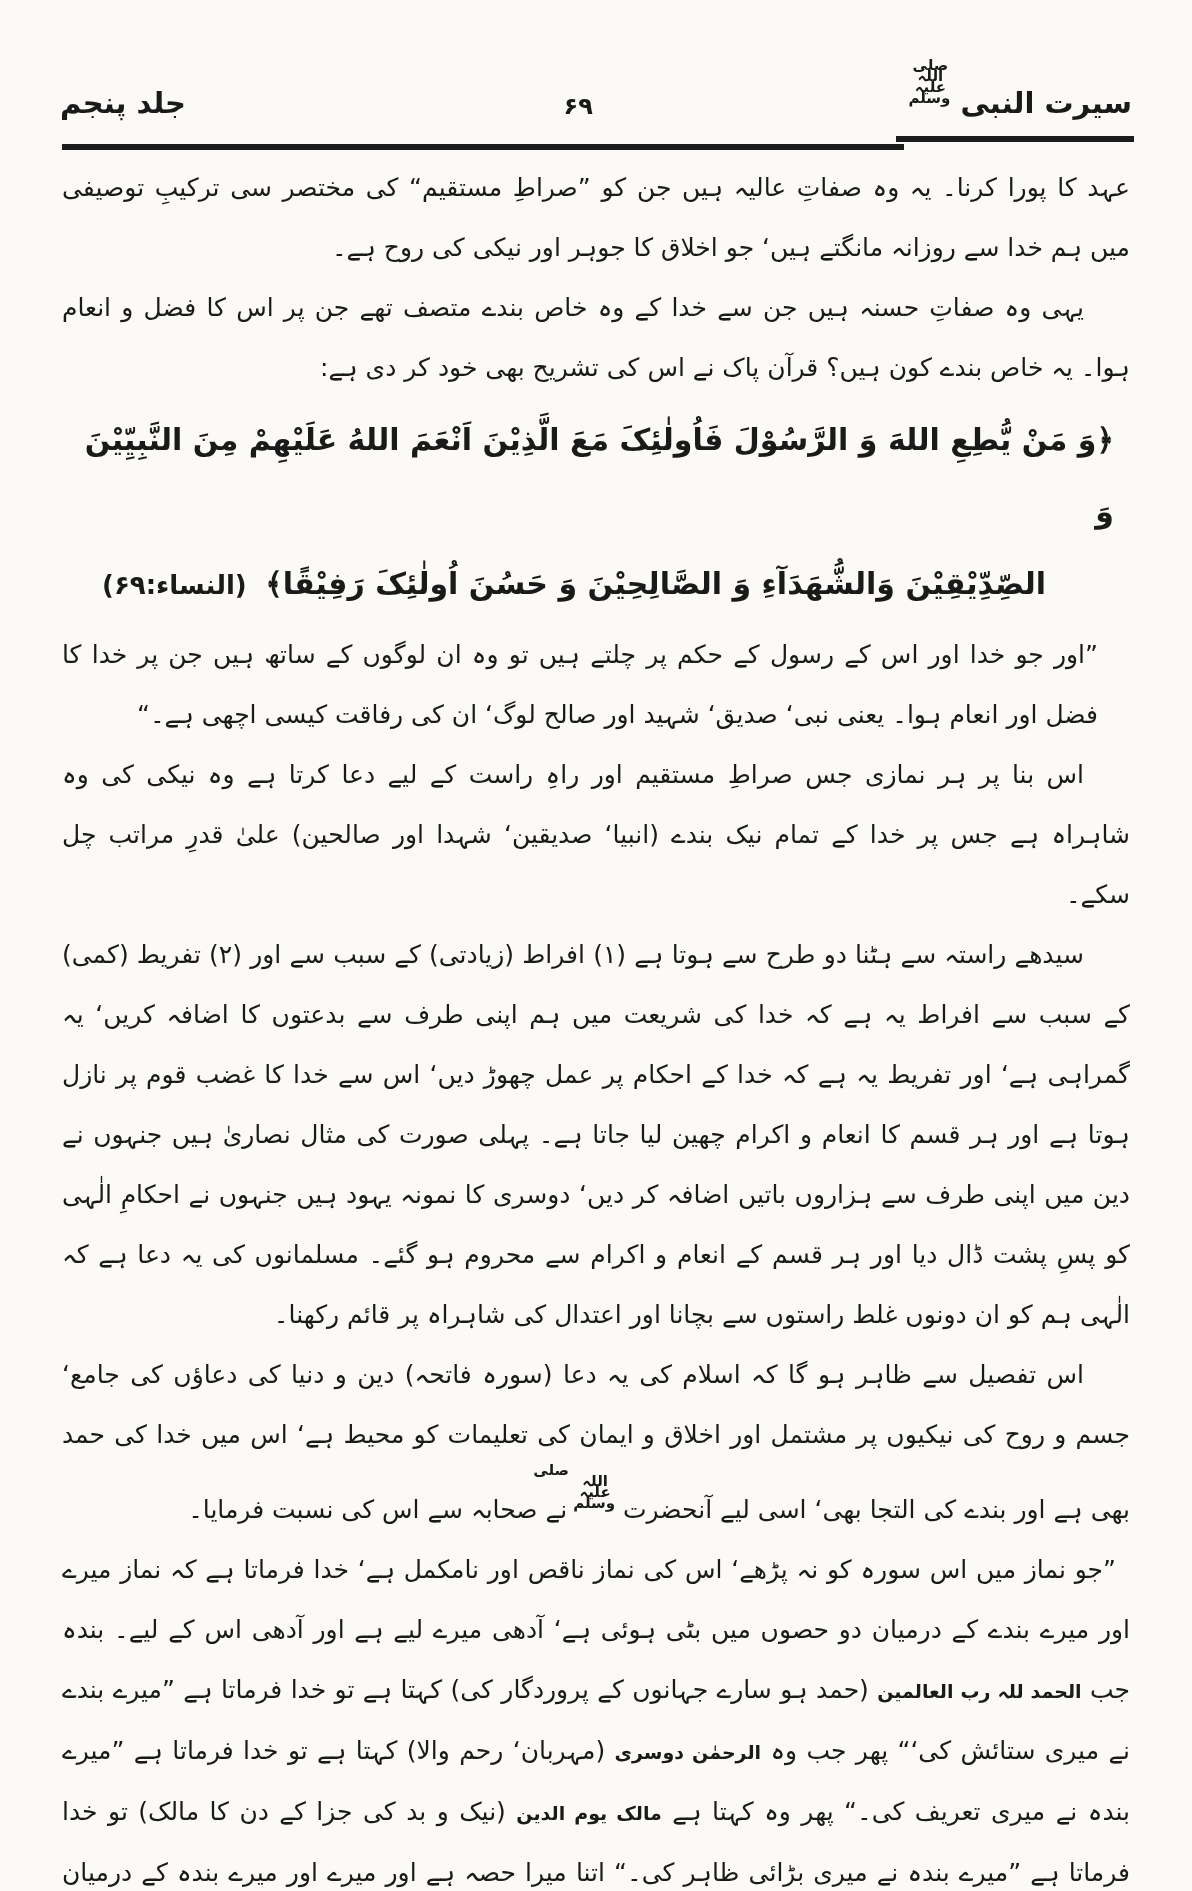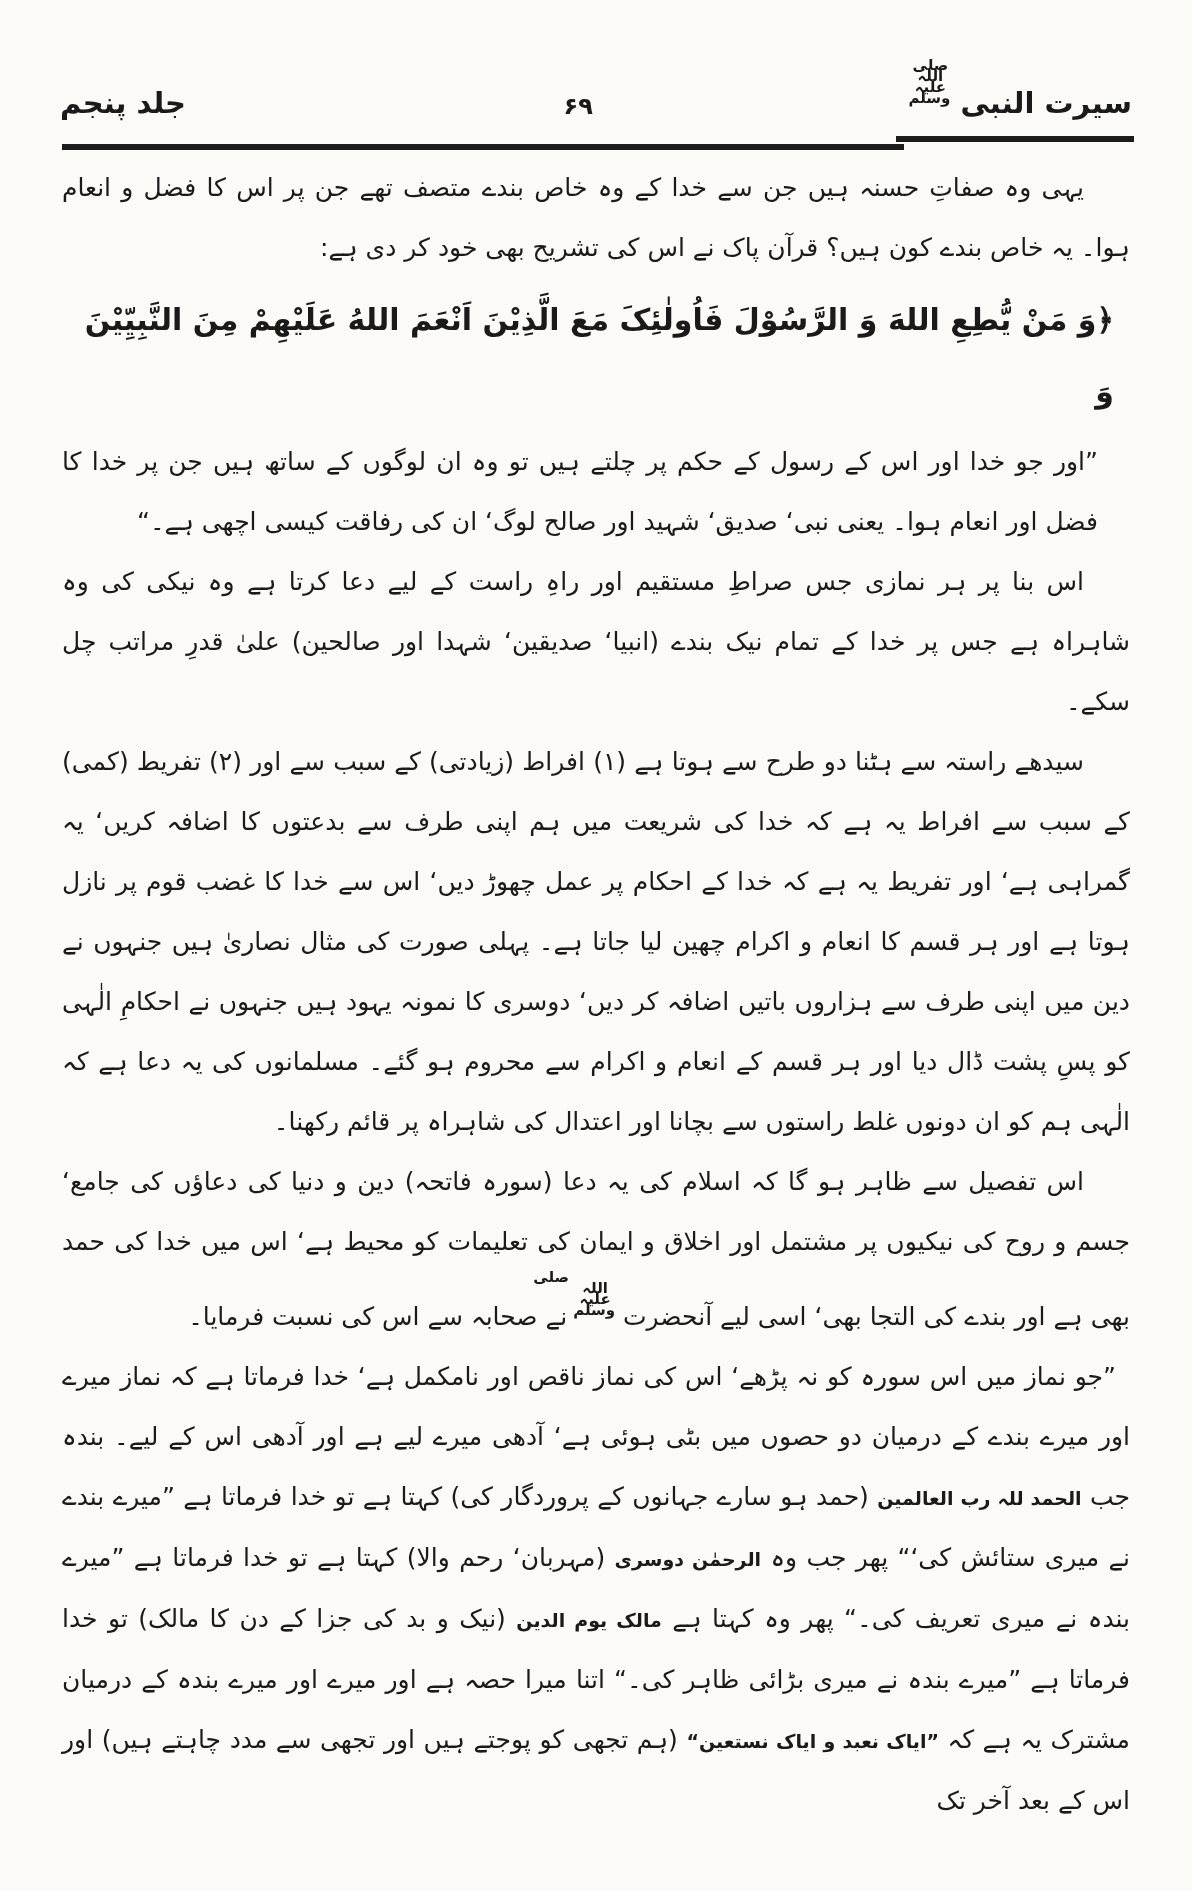--- a/index.html
+++ b/index.html
@@ -125,25 +125,30 @@
     </div>
     <div class="h-num">۶۹</div>
     <div class="h-vol">جلد پنجم</div>
   </div>
 
   <div class="rule-r"></div>
   <div class="rule-l"></div>
 
   <div class="body">
 
+    <p class="para no-indent">عہد کا پورا کرنا۔ یہ وہ صفاتِ عالیہ ہیں جن کو ”صراطِ مستقیم“ کی مختصر سی ترکیبِ توصیفی میں ہم خدا سے روزانہ مانگتے ہیں‘ جو اخلاق کا جوہر اور نیکی کی روح ہے۔</p>
 
     <p class="para">یہی وہ صفاتِ حسنہ ہیں جن سے خدا کے وہ خاص بندے متصف تھے جن پر اس کا فضل و انعام ہوا۔ یہ خاص بندے کون ہیں؟ قرآن پاک نے اس کی تشریح بھی خود کر دی ہے:</p>
 
     <div class="verse">
       <div class="vline">﴿وَ مَنْ يُّطِعِ اللهَ وَ الرَّسُوْلَ فَاُولٰئِکَ مَعَ الَّذِيْنَ اَنْعَمَ اللهُ عَلَيْهِمْ مِنَ النَّبِيِّيْنَ وَ</div>
+      <div class="vline vline2">
+        <span>الصِّدِّيْقِيْنَ وَالشُّهَدَآءِ وَ الصَّالِحِيْنَ وَ حَسُنَ اُولٰئِکَ رَفِيْقًا﴾</span>
+        <span class="vref">(النساء:۶۹)</span>
+      </div>
     </div>
 
     <p class="para trans">”اور جو خدا اور اس کے رسول کے حکم پر چلتے ہیں تو وہ ان لوگوں کے ساتھ ہیں جن پر خدا کا فضل اور انعام ہوا۔ یعنی نبی‘ صدیق‘ شہید اور صالح لوگ‘ ان کی رفاقت کیسی اچھی ہے۔“</p>
 
     <p class="para">اس بنا پر ہر نمازی جس صراطِ مستقیم اور راہِ راست کے لیے دعا کرتا ہے وہ نیکی کی وہ شاہراہ ہے جس پر خدا کے تمام نیک بندے (انبیا‘ صدیقین‘ شہدا اور صالحین) علیٰ قدرِ مراتب چل سکے۔</p>
 
     <p class="para">سیدھے راستہ سے ہٹنا دو طرح سے ہوتا ہے (۱) افراط (زیادتی) کے سبب سے اور (۲) تفریط (کمی) کے سبب سے افراط یہ ہے کہ خدا کی شریعت میں ہم اپنی طرف سے بدعتوں کا اضافہ کریں‘ یہ گمراہی ہے‘ اور تفریط یہ ہے کہ خدا کے احکام پر عمل چھوڑ دیں‘ اس سے خدا کا غضب قوم پر نازل ہوتا ہے اور ہر قسم کا انعام و اکرام چھین لیا جاتا ہے۔ پہلی صورت کی مثال نصاریٰ ہیں جنہوں نے دین میں اپنی طرف سے ہزاروں باتیں اضافہ کر دیں‘ دوسری کا نمونہ یہود ہیں جنہوں نے احکامِ الٰہی کو پسِ پشت ڈال دیا اور ہر قسم کے انعام و اکرام سے محروم ہو گئے۔ مسلمانوں کی یہ دعا ہے کہ الٰہی ہم کو ان دونوں غلط راستوں سے بچانا اور اعتدال کی شاہراہ پر قائم رکھنا۔</p>
 
     <p class="para">
       <span>اس تفصیل سے ظاہر ہو گا کہ اسلام کی یہ دعا (سورہ فاتحہ) دین و دنیا کی دعاؤں کی جامع‘ جسم و روح کی نیکیوں پر مشتمل اور اخلاق و ایمان کی تعلیمات کو محیط ہے‘ اس میں خدا کی حمد بھی ہے اور بندے کی التجا بھی‘ اسی لیے آنحضرت </span>

